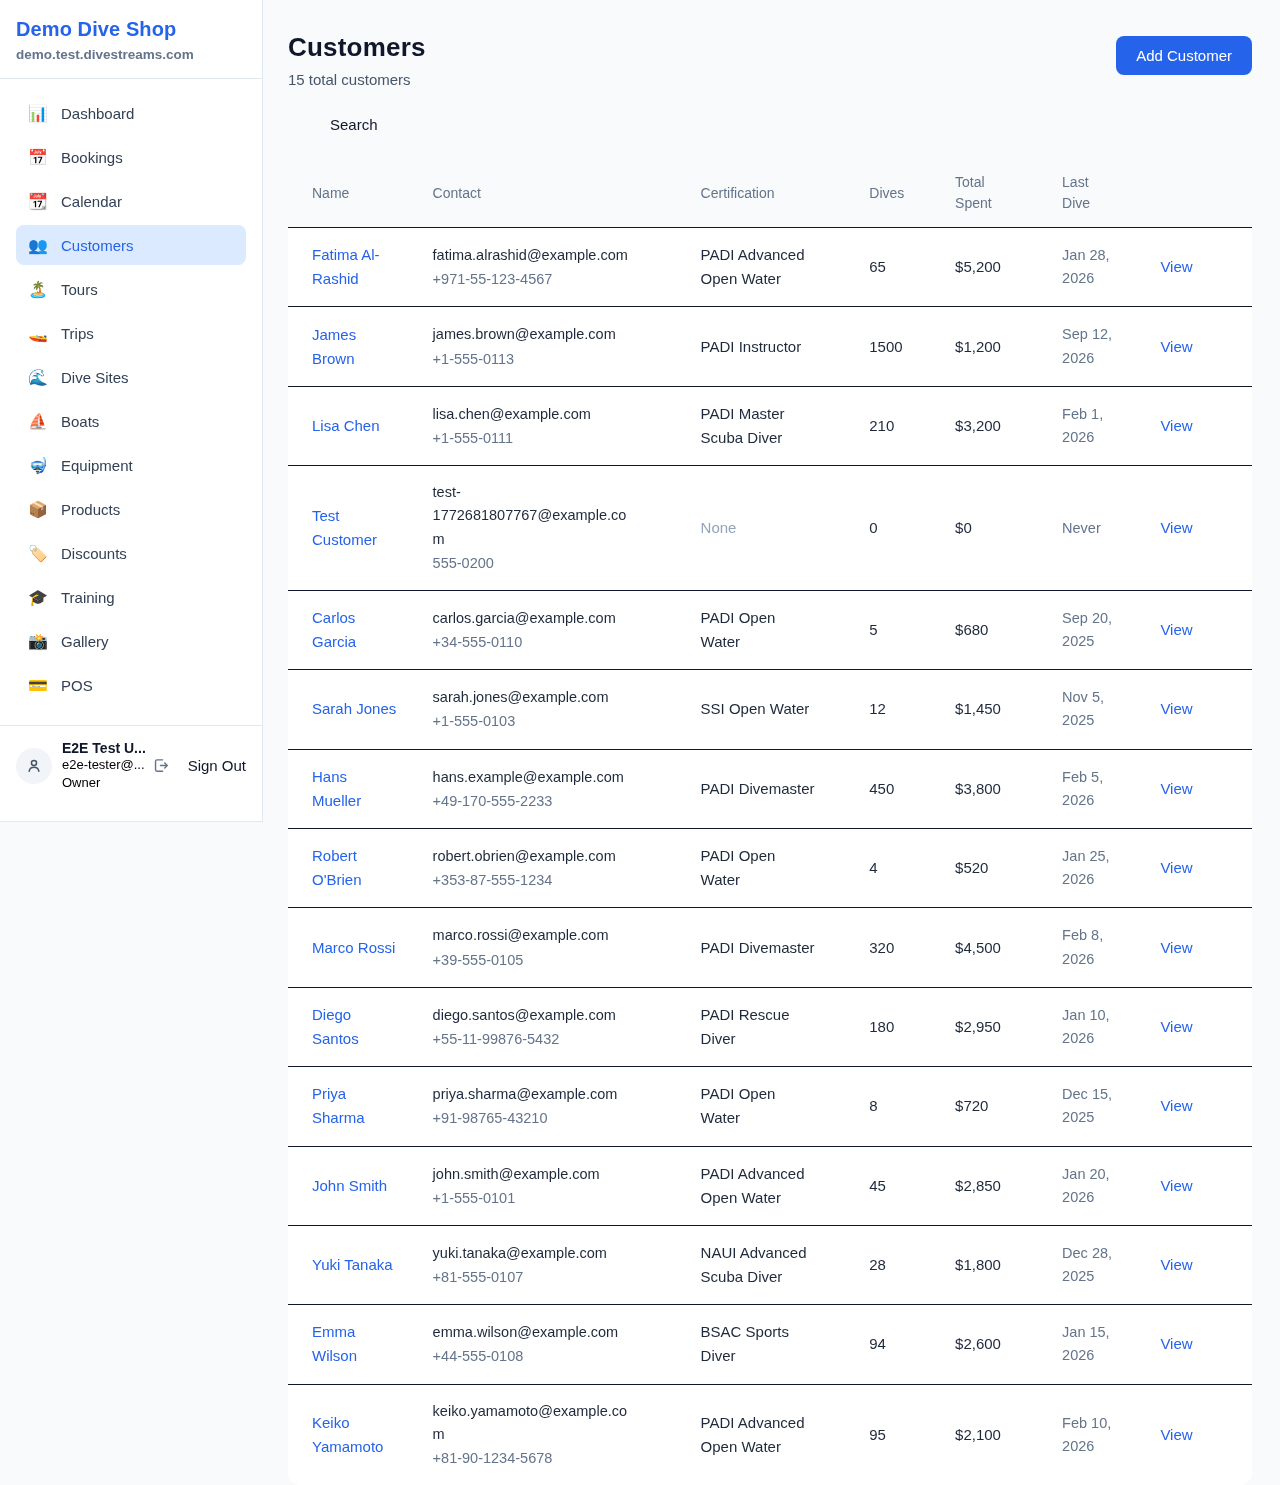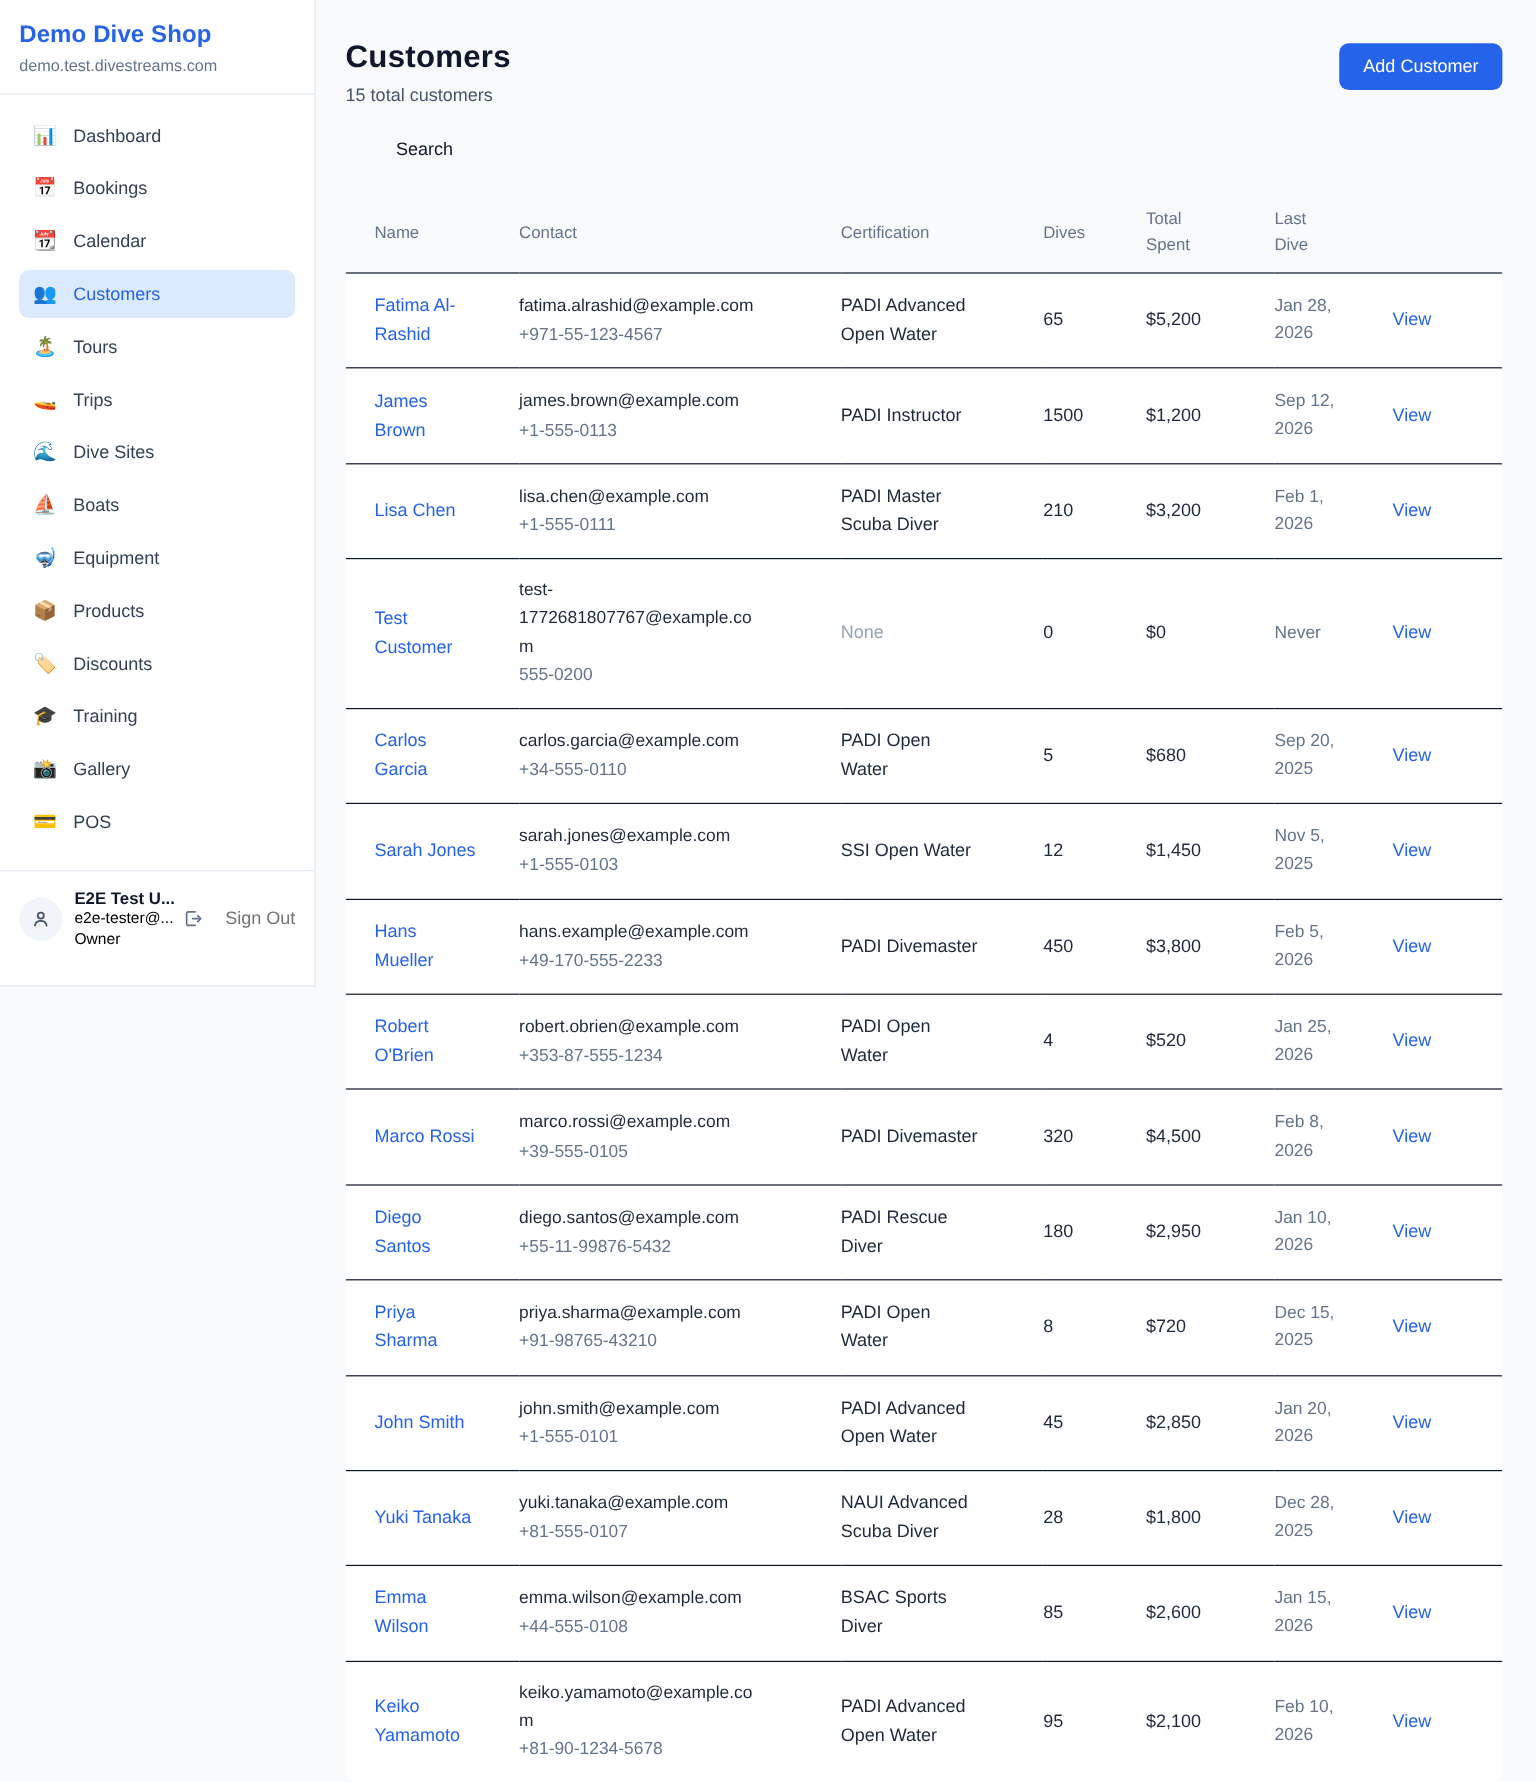--- a/index.html
+++ b/index.html
@@ -15,21 +15,21 @@
   
   .sidebar {
     position:absolute; left:0; top:0; width:263px;
     background:#ffffff;
     border-right:1px solid #e2e8f0;
     border-bottom:1px solid #e2e8f0;
     padding-bottom:12px;
   }
   .sidebar-header { padding:18px 16px 16px 16px; border-bottom:1px solid #e2e8f0; }
   .shop-title { font-size:20px; font-weight:bold; color:var(--accent,#2563eb); letter-spacing:.1px; }
-  .shop-domain { font-size:13.5px; color:#64748b; margin-top:6px; }
+  .shop-domain { font-size:13.5px; color:#64748b; margin-top:6px;font-weight:bold; }
 
   .nav { padding:14px 16px 10px 16px; list-style:none; }
   .nav-item {
     display:flex; align-items:center; gap:13px;
     height:40px; margin-bottom:4px;
     padding:0 12px; border-radius:8px;
     font-size:15px; color:#334155; cursor:pointer;
   }
   .nav-item .nav-icon { font-size:16px; width:20px; text-align:center; }
   .nav-item.active { background:var(--sidebar_active_bg,#dbeafe); color:var(--accent,#2563eb); }
@@ -39,21 +39,21 @@
     margin-top:6px; padding:14px 16px 18px 16px;
     display:flex; align-items:center; gap:10px;
   }
   .avatar {
     width:36px; height:36px; flex:0 0 36px; border-radius:50%;
     background:#f1f5f9; display:flex; align-items:center; justify-content:center;
   }
   .user-meta { min-width:0; flex:1; }
   .user-name { font-size:14px; font-weight:bold; color:#0f172a; white-space:nowrap; }
   .user-email,.user-role { font-size:13px; color:#000000; line-height:1.35; white-space:nowrap; }
-  .signout { display:flex; align-items:flex-end; gap:19px; font-size:15px; color:#737373; cursor:pointer; white-space:nowrap; }
+  .signout { display:flex; align-items:flex-end; gap:19px; font-size:15px; color:#0f172a; cursor:pointer; white-space:nowrap; }
 
   
   .main { margin-left:256px; padding:32px 28px 24px 32px; }
   .page-head { display:flex; justify-content:space-between; align-items:flex-start; margin-bottom:28px; }
   .page-title { font-size:26px; font-weight:bold; color:#0f172a; letter-spacing:.2px; }
   .page-sub { font-size:15px; color:#475569; margin-top:8px; }
   .btn-primary {
     background:var(--accent,#2563eb); color:#fff; border:none; border-radius:8px;
     font-size:15px; font-weight:500; padding:11px 20px; cursor:pointer;
     font-family:inherit; margin-top:4px;
@@ -410,21 +410,21 @@
       <td><a href="#" class="view-link">View</a></td>
     </tr>
 
     <tr>
       <td><a href="#" class="name-link">Emma Wilson</a></td>
       <td>
         <span class="email">emma.wilson@example.com</span><br>
         <span class="phone">+44-555-0108</span>
       </td>
       <td><span class="cert">BSAC Sports Diver</span></td>
-      <td><span>85</span></td>
+      <td><span>94</span></td>
       <td><span>$2,600</span></td>
       <td><span class="last-dive">Jan 15, 2026</span></td>
       <td><a href="#" class="view-link">View</a></td>
     </tr>
 
     <tr>
       <td><a href="#" class="name-link">Keiko Yamamoto</a></td>
       <td>
         <span class="email">keiko.yamamoto@example.com</span><br>
         <span class="phone">+81-90-1234-5678</span>

